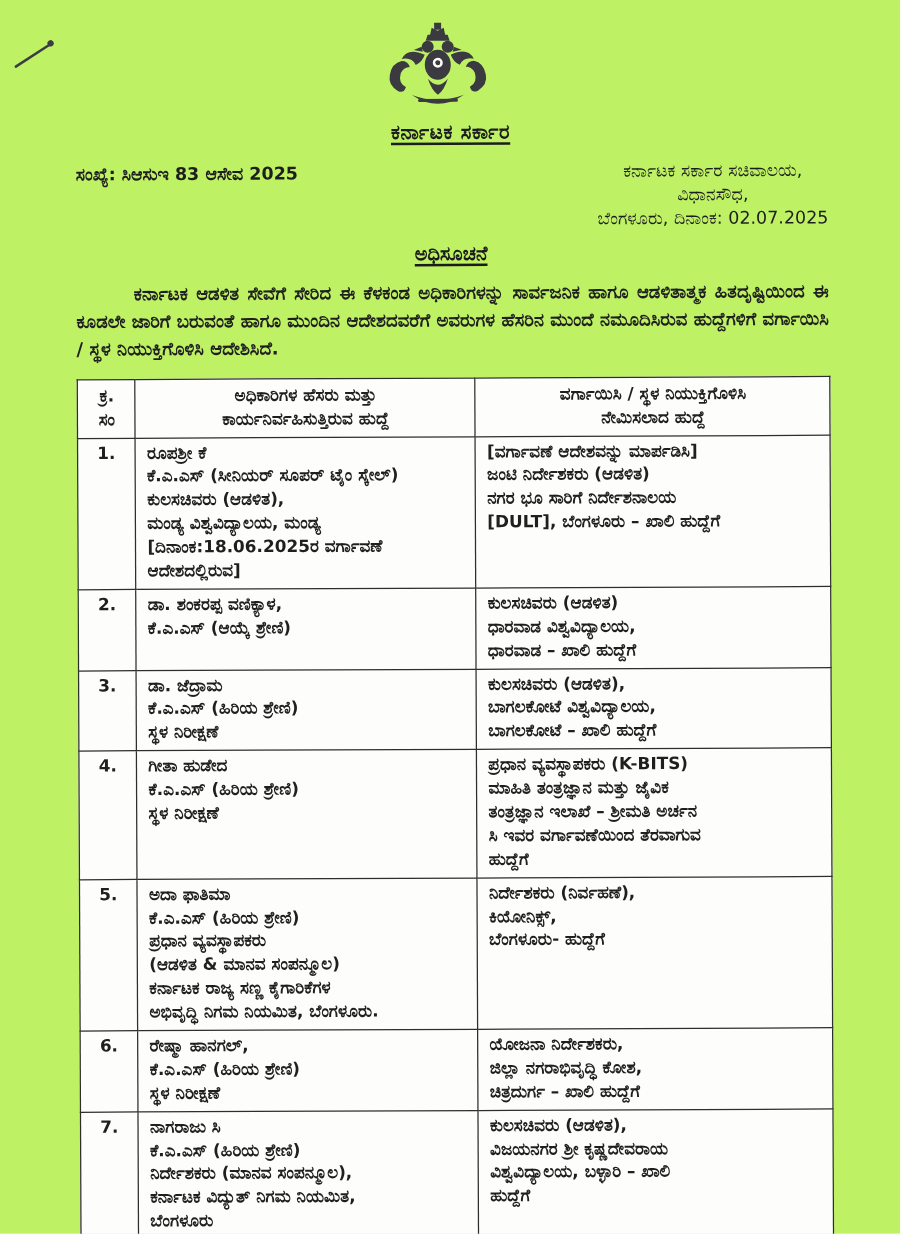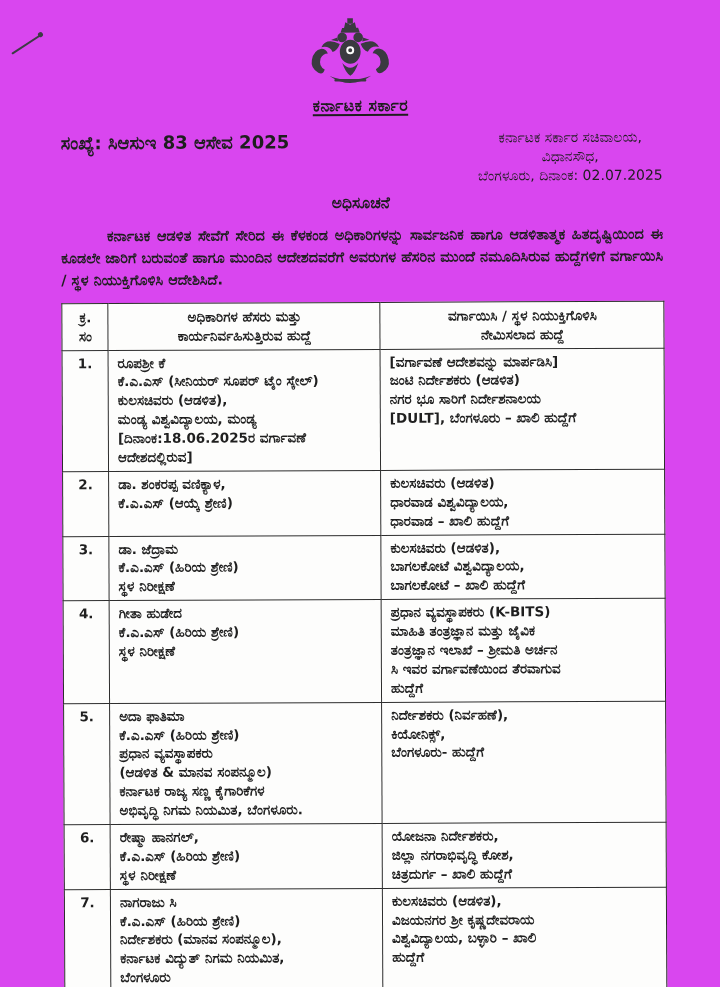--- a/index.html
+++ b/index.html
@@ -3,21 +3,21 @@
 <meta charset="utf-8">
 <style>
   html,body{margin:0;padding:0;}
   body{
     width:720px;height:987px;overflow:hidden;
     background:#f4f4f2;
     font-family:"DejaVu Sans","Liberation Sans",sans-serif;
     color:#222;
   }
   .page{
-    position:relative;width:720px;height:987px;background:#d946ef;
+    position:relative;width:720px;height:987px;background:#bef264;
     box-sizing:border-box;
   }
   .tilt{ transform:rotate(-0.25deg); transform-origin:50% 0; }
 
   
   .pen-mark{
     position:absolute;left:9px;top:43px;width:36px;height:2.4px;
     background:#3c3c44;border-radius:2px;
     transform:rotate(-33deg);
   }
@@ -34,31 +34,31 @@
     margin-top:2px;color:#1d1d1d;
   }
   .gov-name span{
     text-decoration:underline;text-underline-offset:3px;text-decoration-thickness:1.5px;
   }
 
   .meta-row{
     display:flex;justify-content:space-between;align-items:flex-start;
     padding:14px 58px 0 60px;
   }
-  .ref-no{font-size:18px;font-weight:700;color:#1e1e1e;padding-top:2px;}
+  .ref-no{font-size:14px;font-weight:700;color:#1e1e1e;padding-top:2px;}
   .office-block{
     text-align:center;font-size:14px;font-weight:400;color:#1e1e1e;
     line-height:1.35;white-space:pre-line;max-width:280px;
   }
 
   .notif-title{
     text-align:center;font-size:15.5px;font-weight:700;margin-top:8px;color:#1b1b1b;
   }
   .notif-title span{
-    text-underline-offset:3px;text-decoration-thickness:1.5px;
+    text-decoration:underline;text-underline-offset:3px;text-decoration-thickness:1.5px;
   }
 
   .body-para{
     margin:12px 58px 0 60px;font-size:14.5px;font-weight:600;line-height:1.52;
     text-align:justify;text-indent:46px;color:#1f1f1f;
   }
 
   .doc-table{
     border-collapse:collapse;margin:12px 0 0 60px;table-layout:fixed;
     width:602px;background:#fdfdfc;

